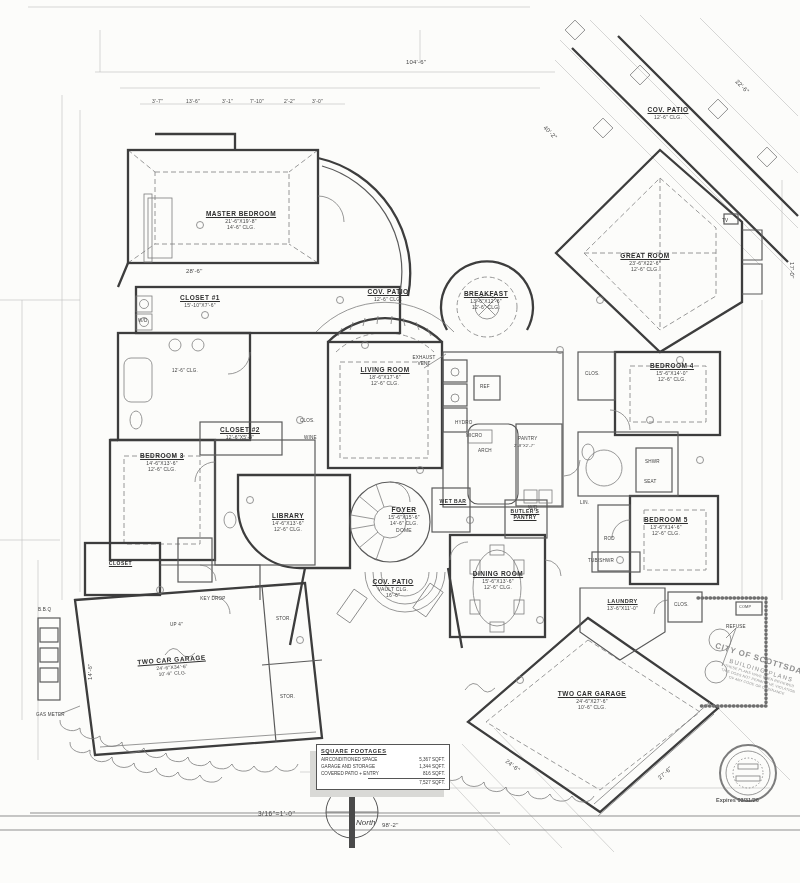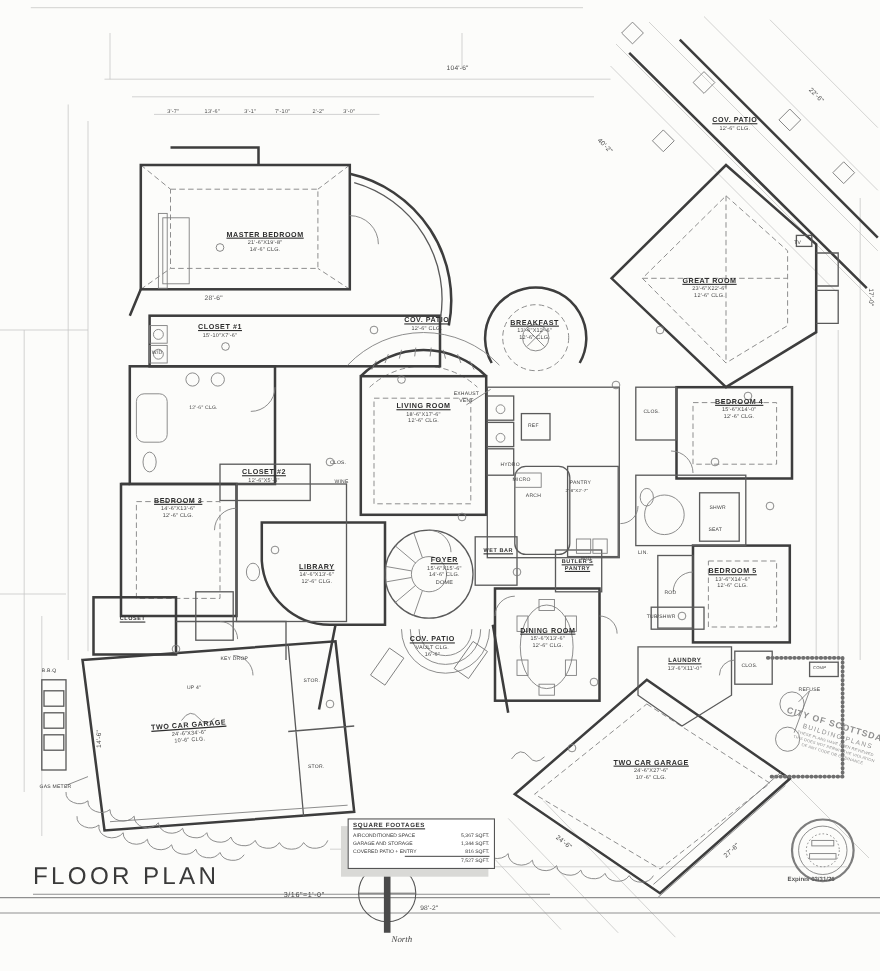--- a/index.html
+++ b/index.html
@@ -21,21 +21,21 @@
   .lab{position:absolute;font-size:4.6px;color:#3f3f3f;line-height:1.2;text-align:center;letter-spacing:.2px}
   #sqft{position:absolute;left:316px;top:744px;width:124px;background:#fff;border:1px solid #555;
         padding:3px 4px 4px;box-shadow:-6px 7px 0 #d9d9d6}
   #sqft .t{font-size:5.6px;font-weight:700;letter-spacing:.6px;text-decoration:underline;margin-bottom:2px}
   .srow{display:flex;justify-content:space-between;font-size:4.6px;line-height:1.55;color:#3a3a3a}
   .stotal{font-size:4.6px;text-align:right;border-top:1px solid #555;margin-top:1px;padding-top:1px;
           width:62%;margin-left:auto;color:#3a3a3a}
   #title{position:absolute;left:30px;top:784px;font-size:22px;letter-spacing:3px;color:#3a3a3a}
   #wm{position:absolute;left:2px;top:826px;font-size:37px;color:#a8a8a8;letter-spacing:1px}
   #scale{position:absolute;left:258px;top:810px;font-size:6.5px;color:#444;letter-spacing:.5px}
-  #north{position:absolute;left:356px;top:849px;font-size:8px;font-family:Liberation Serif, serif;
+  #north{position:absolute;left:356px;top:818px;font-size:8px;font-family:Liberation Sans, sans-serif;
          font-style:italic;color:#444}
   #stamp{position:absolute;left:694px;top:634px;width:150px;transform:rotate(17deg);
          transform-origin:left top;color:#8f8f8f;text-align:center;line-height:1.35}
   #stamp .s1{font-size:8px;font-weight:700;letter-spacing:.8px}
   #stamp .s2{font-size:6px;letter-spacing:1.2px}
   #stamp .s3{font-size:3.6px;letter-spacing:.2px}
   #expires{position:absolute;left:716px;top:797px;font-size:5.5px;font-weight:700;color:#555}
 </style>
 </head>
 <body>
@@ -406,17 +406,16 @@
 
 <div id="stamp">
   <div class="s1">CITY OF SCOTTSDALE</div>
   <div class="s2">BUILDING PLANS</div>
   <div class="s3">THESE PLANS HAVE BEEN REVIEWED</div>
   <div class="s3">THIS DOES NOT PERMIT THE VIOLATION</div>
   <div class="s3">OF ANY CODE OR ORDINANCE</div>
 </div>
 <div id="expires">Expires 03/31/26</div>
 
-<div id="title">FLOOR PLAN</div>
 <div id="scale">3/16"=1'-0"</div>
 <div id="north">North</div>
 
 </div>
 
 </body></html>

